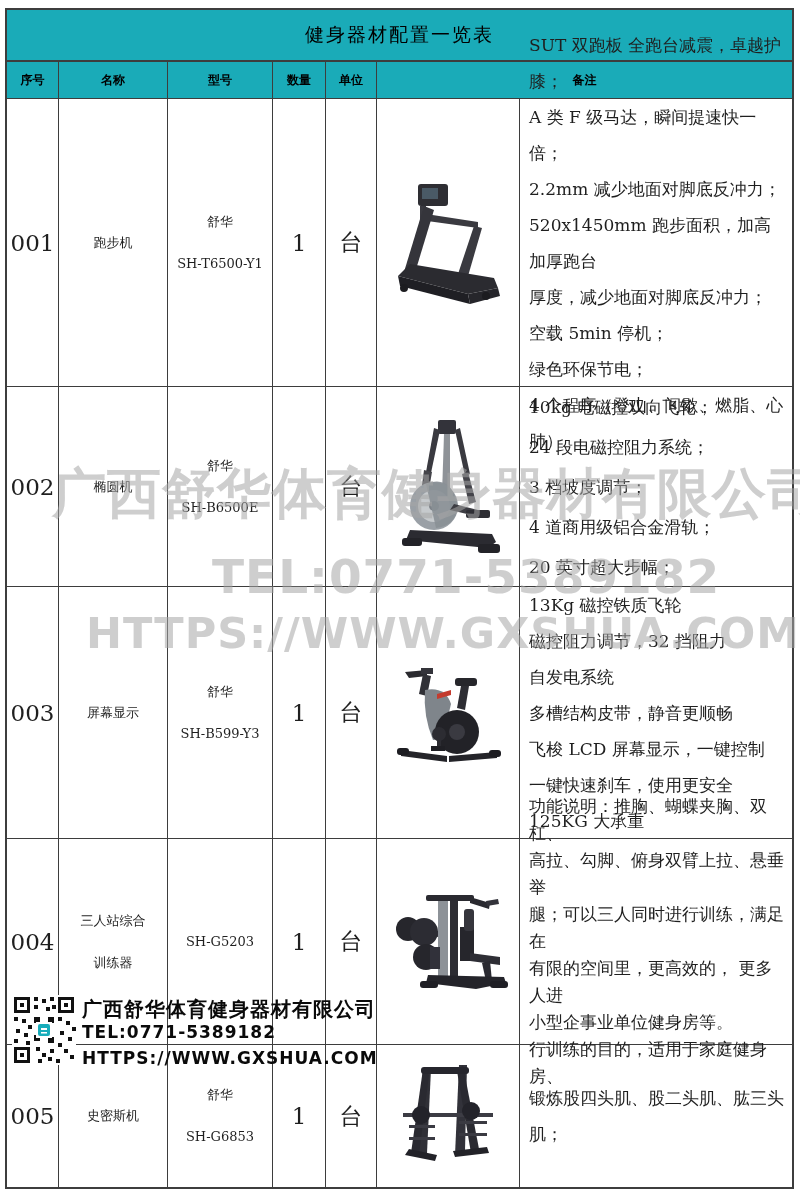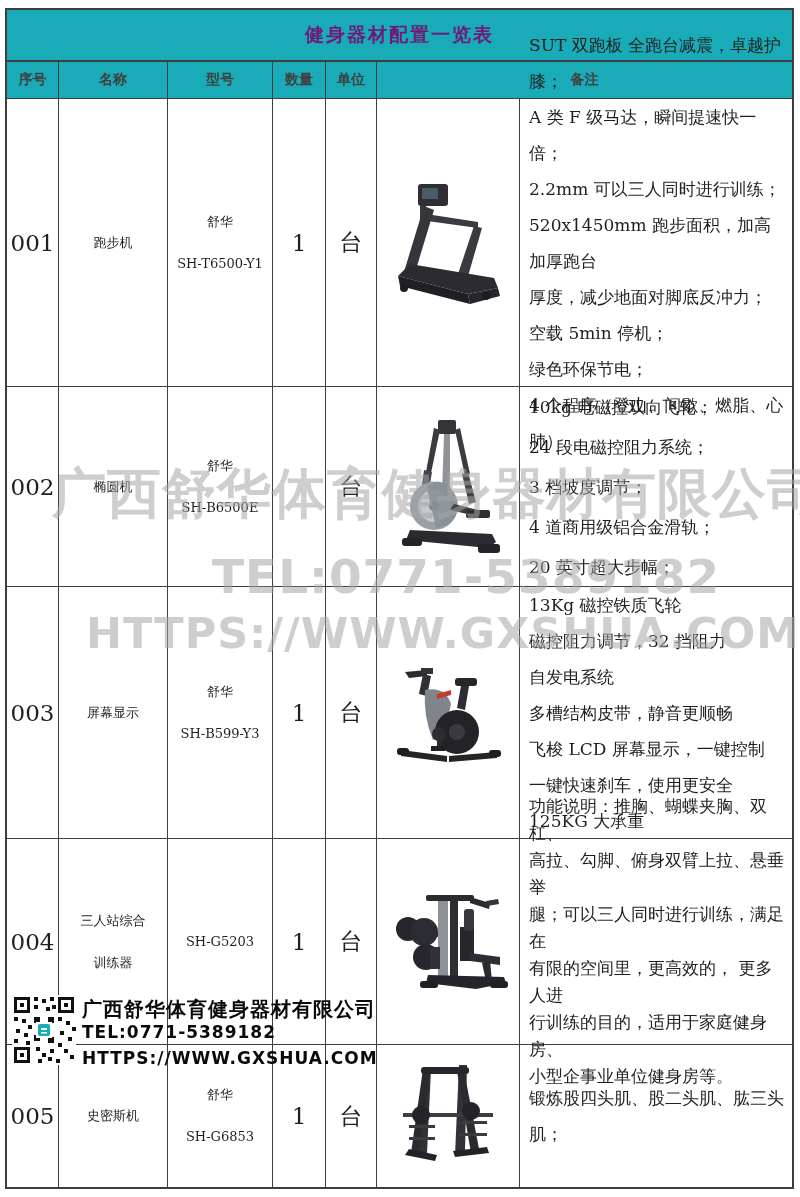--- a/index.html
+++ b/index.html
@@ -1,24 +1,24 @@
 <!DOCTYPE html>
 <html><head>
 <meta charset="utf-8">
 <style>
   html,body{margin:0;padding:0;background:#fff;}
   .page{position:relative;width:800px;height:1197px;background:#ffffff;overflow:hidden;
         font-family:"DejaVu Serif","Liberation Serif",serif;color:#1f1f1f;}
   .tbl{position:absolute;left:5px;top:8px;width:789px;height:1181px;box-sizing:border-box;
        border:2px solid #3d3d3d;display:flex;flex-direction:column;background:#fff;}
   .title-row{height:50px;background:#1aabb8;border-bottom:2px solid #3d3d3d;
-       display:flex;align-items:center;justify-content:center;color:#701a75;
-       font-family:"DejaVu Sans","Liberation Sans",sans-serif;font-weight:bold;font-size:19px;letter-spacing:2px;}
-  .head-row{height:36px;background:#1aabb8;border-bottom:1px solid #3d3d3d;display:flex;color:#404040;
-       font-family:Liberation Mono, monospace;font-weight:bold;font-size:14px;}
+       display:flex;align-items:center;justify-content:center;color:#000000;
+       font-family:"DejaVu Sans","Liberation Sans",sans-serif;font-weight:normal;font-size:19px;letter-spacing:2px;}
+  .head-row{height:36px;background:#1aabb8;border-bottom:1px solid #3d3d3d;display:flex;color:#000000;
+       font-family:Liberation Mono, monospace;font-weight:bold;font-size:12px;}
   .row{display:flex;border-bottom:1px solid #3d3d3d;}
   .h1{height:287px;} .h2{height:199px;} .h3{height:251px;} .h4{height:205px;}
   .h5{flex:1;border-bottom:none;}
   .c{display:flex;flex-direction:column;align-items:center;justify-content:center;
      border-right:1px solid #3d3d3d;box-sizing:border-box;text-align:center;}
   .c1{width:52px;} .c2{width:109px;} .c3{width:105px;} .c4{width:53px;} .c5{width:51px;}
   .c6{width:143px;} .c7{flex:1;border-right:none;align-items:flex-start;text-align:left;
       padding:0 8px 0 9px;}
   .cell-line{line-height:42px;font-size:13px;}
   .num{font-size:23px;}
@@ -87,21 +87,21 @@
           <path d="M8 100 L78 118 L108 112 L104 102 L20 88 Z" fill="#2b2b30"></path>
           <path d="M8 100 L10 110 L80 128 L78 118 Z" fill="#1f1f24"></path>
           <path d="M80 128 L110 120 L108 112 L78 118 Z" fill="#26262b"></path>
           <circle cx="14" cy="112" r="4" fill="#1c1c20"></circle>
           <circle cx="96" cy="120" r="4" fill="#1c1c20"></circle>
         </svg>
       </div>
       <div class="c c7">
         <div class="rem">SUT 双跑板 全跑台减震，卓越护膝；</div>
         <div class="rem">A 类 F 级马达，瞬间提速快一倍；</div>
-        <div class="rem">2.2mm 可以三人同时进行训练；</div>
+        <div class="rem">2.2mm 减少地面对脚底反冲力；</div>
         <div class="rem">520x1450mm 跑步面积，加高加厚跑台</div>
         <div class="rem">厚度，减少地面对脚底反冲力；</div>
         <div class="rem">空载 5min 停机；</div>
         <div class="rem">绿色环保节电；</div>
         <div class="rem">4 个程序（登山、间歇、燃脂、心肺）</div>
       </div>
     </div>
 
     <div class="row h2 r2">
       <div class="c c1">
@@ -235,22 +235,22 @@
           <path d="M40 96 L90 102 L120 96 L118 90 L42 88 Z" fill="#24242a"></path>
           <rect x="34" y="94" width="18" height="7" rx="3" fill="#1f1f25"></rect>
           <rect x="104" y="94" width="18" height="7" rx="3" fill="#1f1f25"></rect>
         </svg>
       </div>
       <div class="c c7">
         <div class="rem">功能说明：推胸、蝴蝶夹胸、双杠、</div>
         <div class="rem">高拉、勾脚、俯身双臂上拉、悬垂举</div>
         <div class="rem">腿；可以三人同时进行训练，满足在</div>
         <div class="rem">有限的空间里，更高效的， 更多人进</div>
+        <div class="rem">小型企事业单位健身房等。</div>
         <div class="rem">行训练的目的，适用于家庭健身房、</div>
-        <div class="rem">小型企事业单位健身房等。</div>
       </div>
     </div>
 
     <div class="row h5 r5">
       <div class="c c1">
           <span class="num">005</span>
         </div>
       <div class="c c2">
         <div class="cell-line">史密斯机</div>
         <div class="cell-line"></div>

